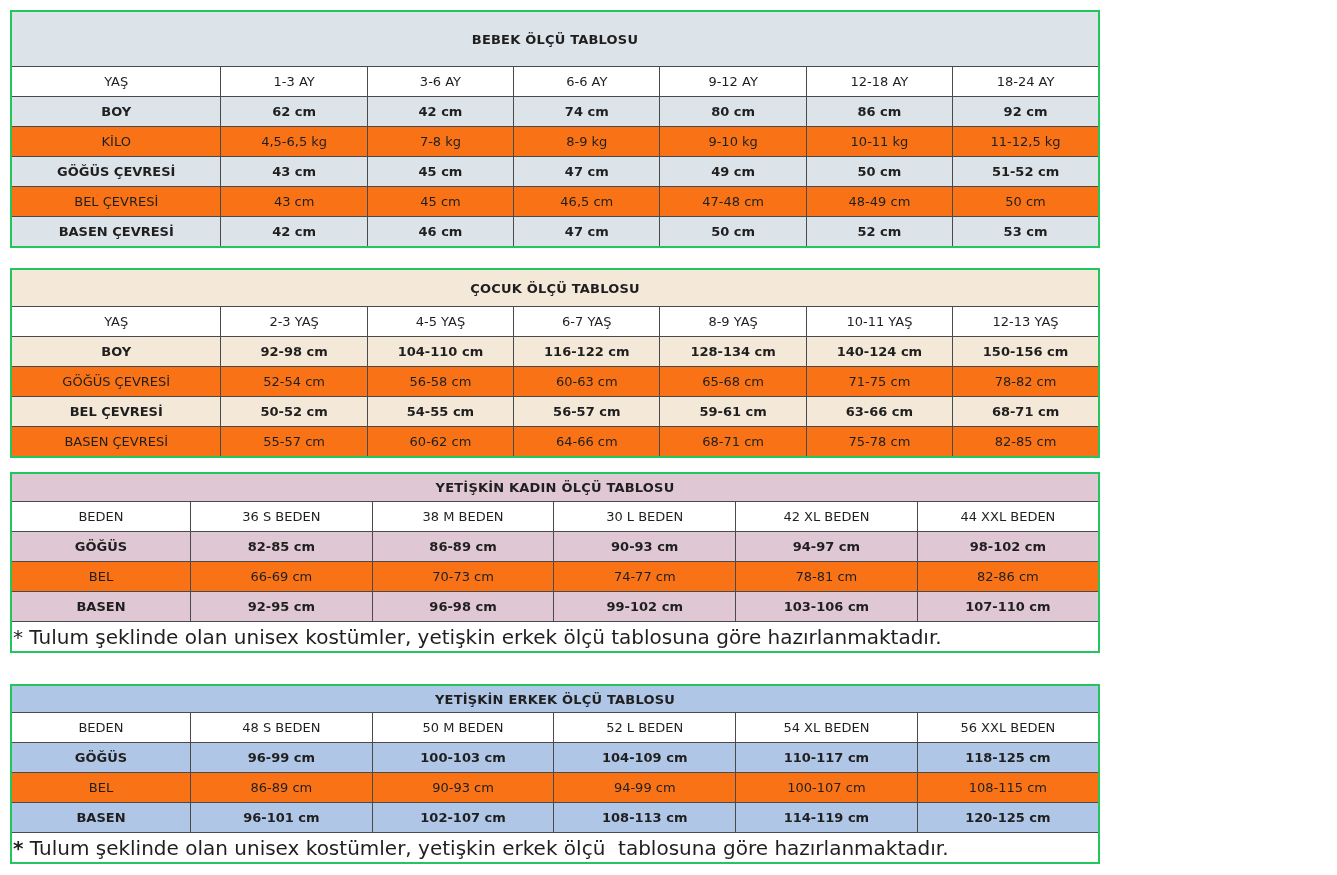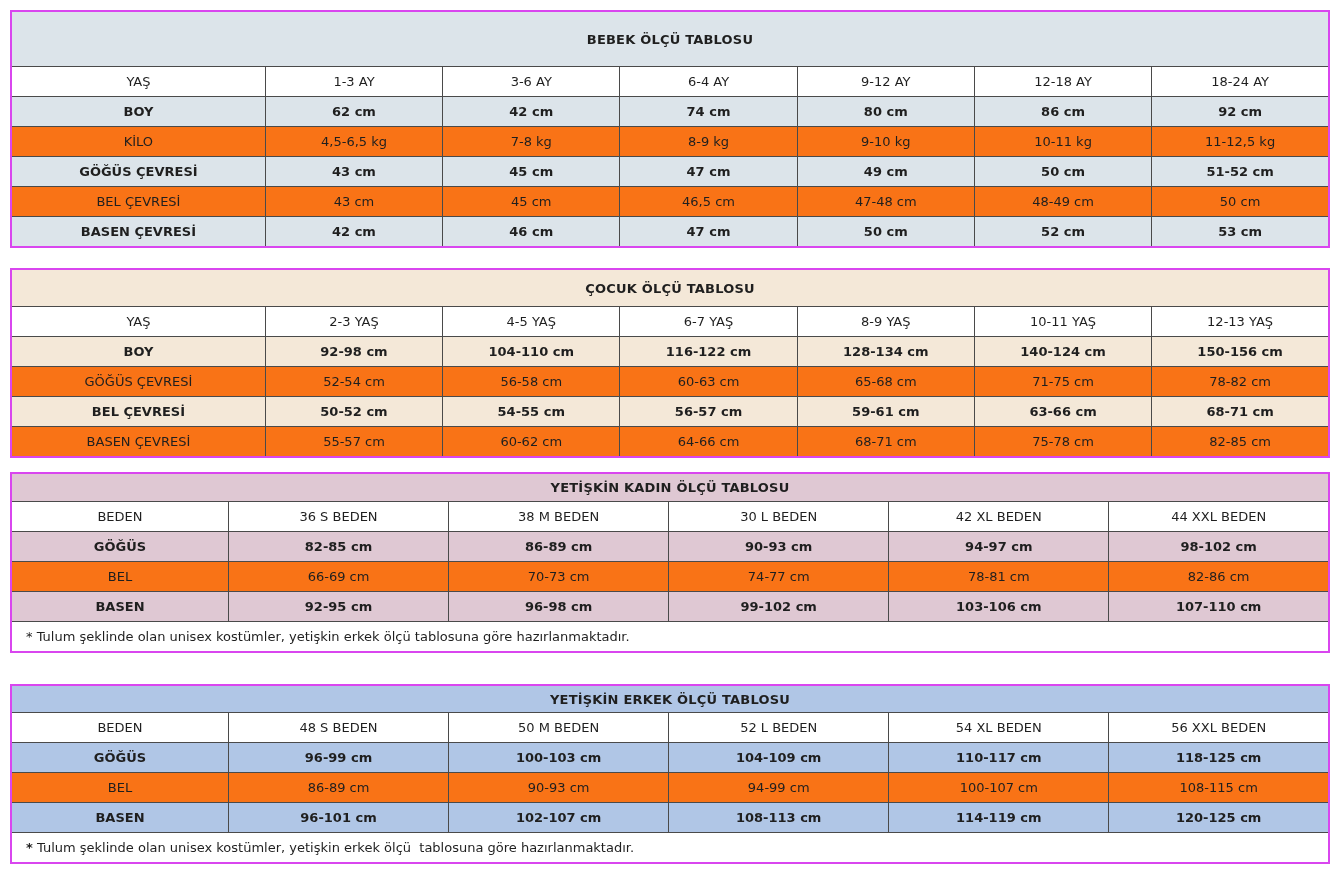--- a/index.html
+++ b/index.html
@@ -10,24 +10,24 @@
     color: #1f1f1f;
   }
   body { padding: 10px 7px 10px 10px; width: 1320px; }
 
   section.table-section { margin: 0 0 20px 0; }
   section.t-1 { margin-bottom: 14px; }
   section.t-2 { margin-bottom: 31px; }
   section.t-3 { margin-bottom: 12px; border-radius: 7px; }
 
   table.size-table {
-    width: 1320px;
+    width: 1090px;
     border-collapse: collapse;
     table-layout: fixed;
-    border: 2px solid #d946ef;
+    border: 2px solid #22c55e;
   }
   table.size-table td {
     border: 1px solid #4a4a4a;
     text-align: center;
     vertical-align: middle;
     font-size: 13px;
     height: 29px;
     padding: 0 2px;
     overflow: hidden;
   }
@@ -43,22 +43,22 @@
   .t-2 td.title-cell { height: 27px; }
   .t-3 td.title-cell { height: 26px; }
 
   tr.header-row td { background: #ffffff; }
   tr.data-row.theme td { background: var(--theme); font-weight: bold; }
   tr.data-row.plain td { background: #f97316; }
 
   tr.footnote-row td {
     background: #ffffff;
     text-align: left;
-    font-size: 13px;
-    padding-left: 14px;
+    font-size: 20px;
+    padding-left: 1px;
     white-space: pre-wrap;
   }
   .t-3 .footnote-marker { font-weight: bold; }
 
   
   table.cols-6 col.label-col { width: 19.3%; }
   table.cols-6 col.data-col  { width: 13.45%; }
   table.cols-5 col.label-col { width: 16.5%; }
   table.cols-5 col.data-col  { width: 16.7%; }
 </style>
@@ -78,21 +78,21 @@
           <col class="data-col">
         </colgroup>
         <tbody>
           <tr>
             <td class="title-cell" colspan="7">BEBEK ÖLÇÜ TABLOSU</td>
           </tr>
           <tr class="header-row">
             <td>YAŞ</td>
             <td>1-3 AY</td>
             <td>3-6 AY</td>
-            <td>6-4 AY</td>
+            <td>6-6 AY</td>
             <td>9-12 AY</td>
             <td>12-18 AY</td>
             <td>18-24 AY</td>
           </tr>
           <tr class="data-row theme">
             <td>BOY</td>
             <td>62 cm</td>
             <td>42 cm</td>
             <td>74 cm</td>
             <td>80 cm</td>

